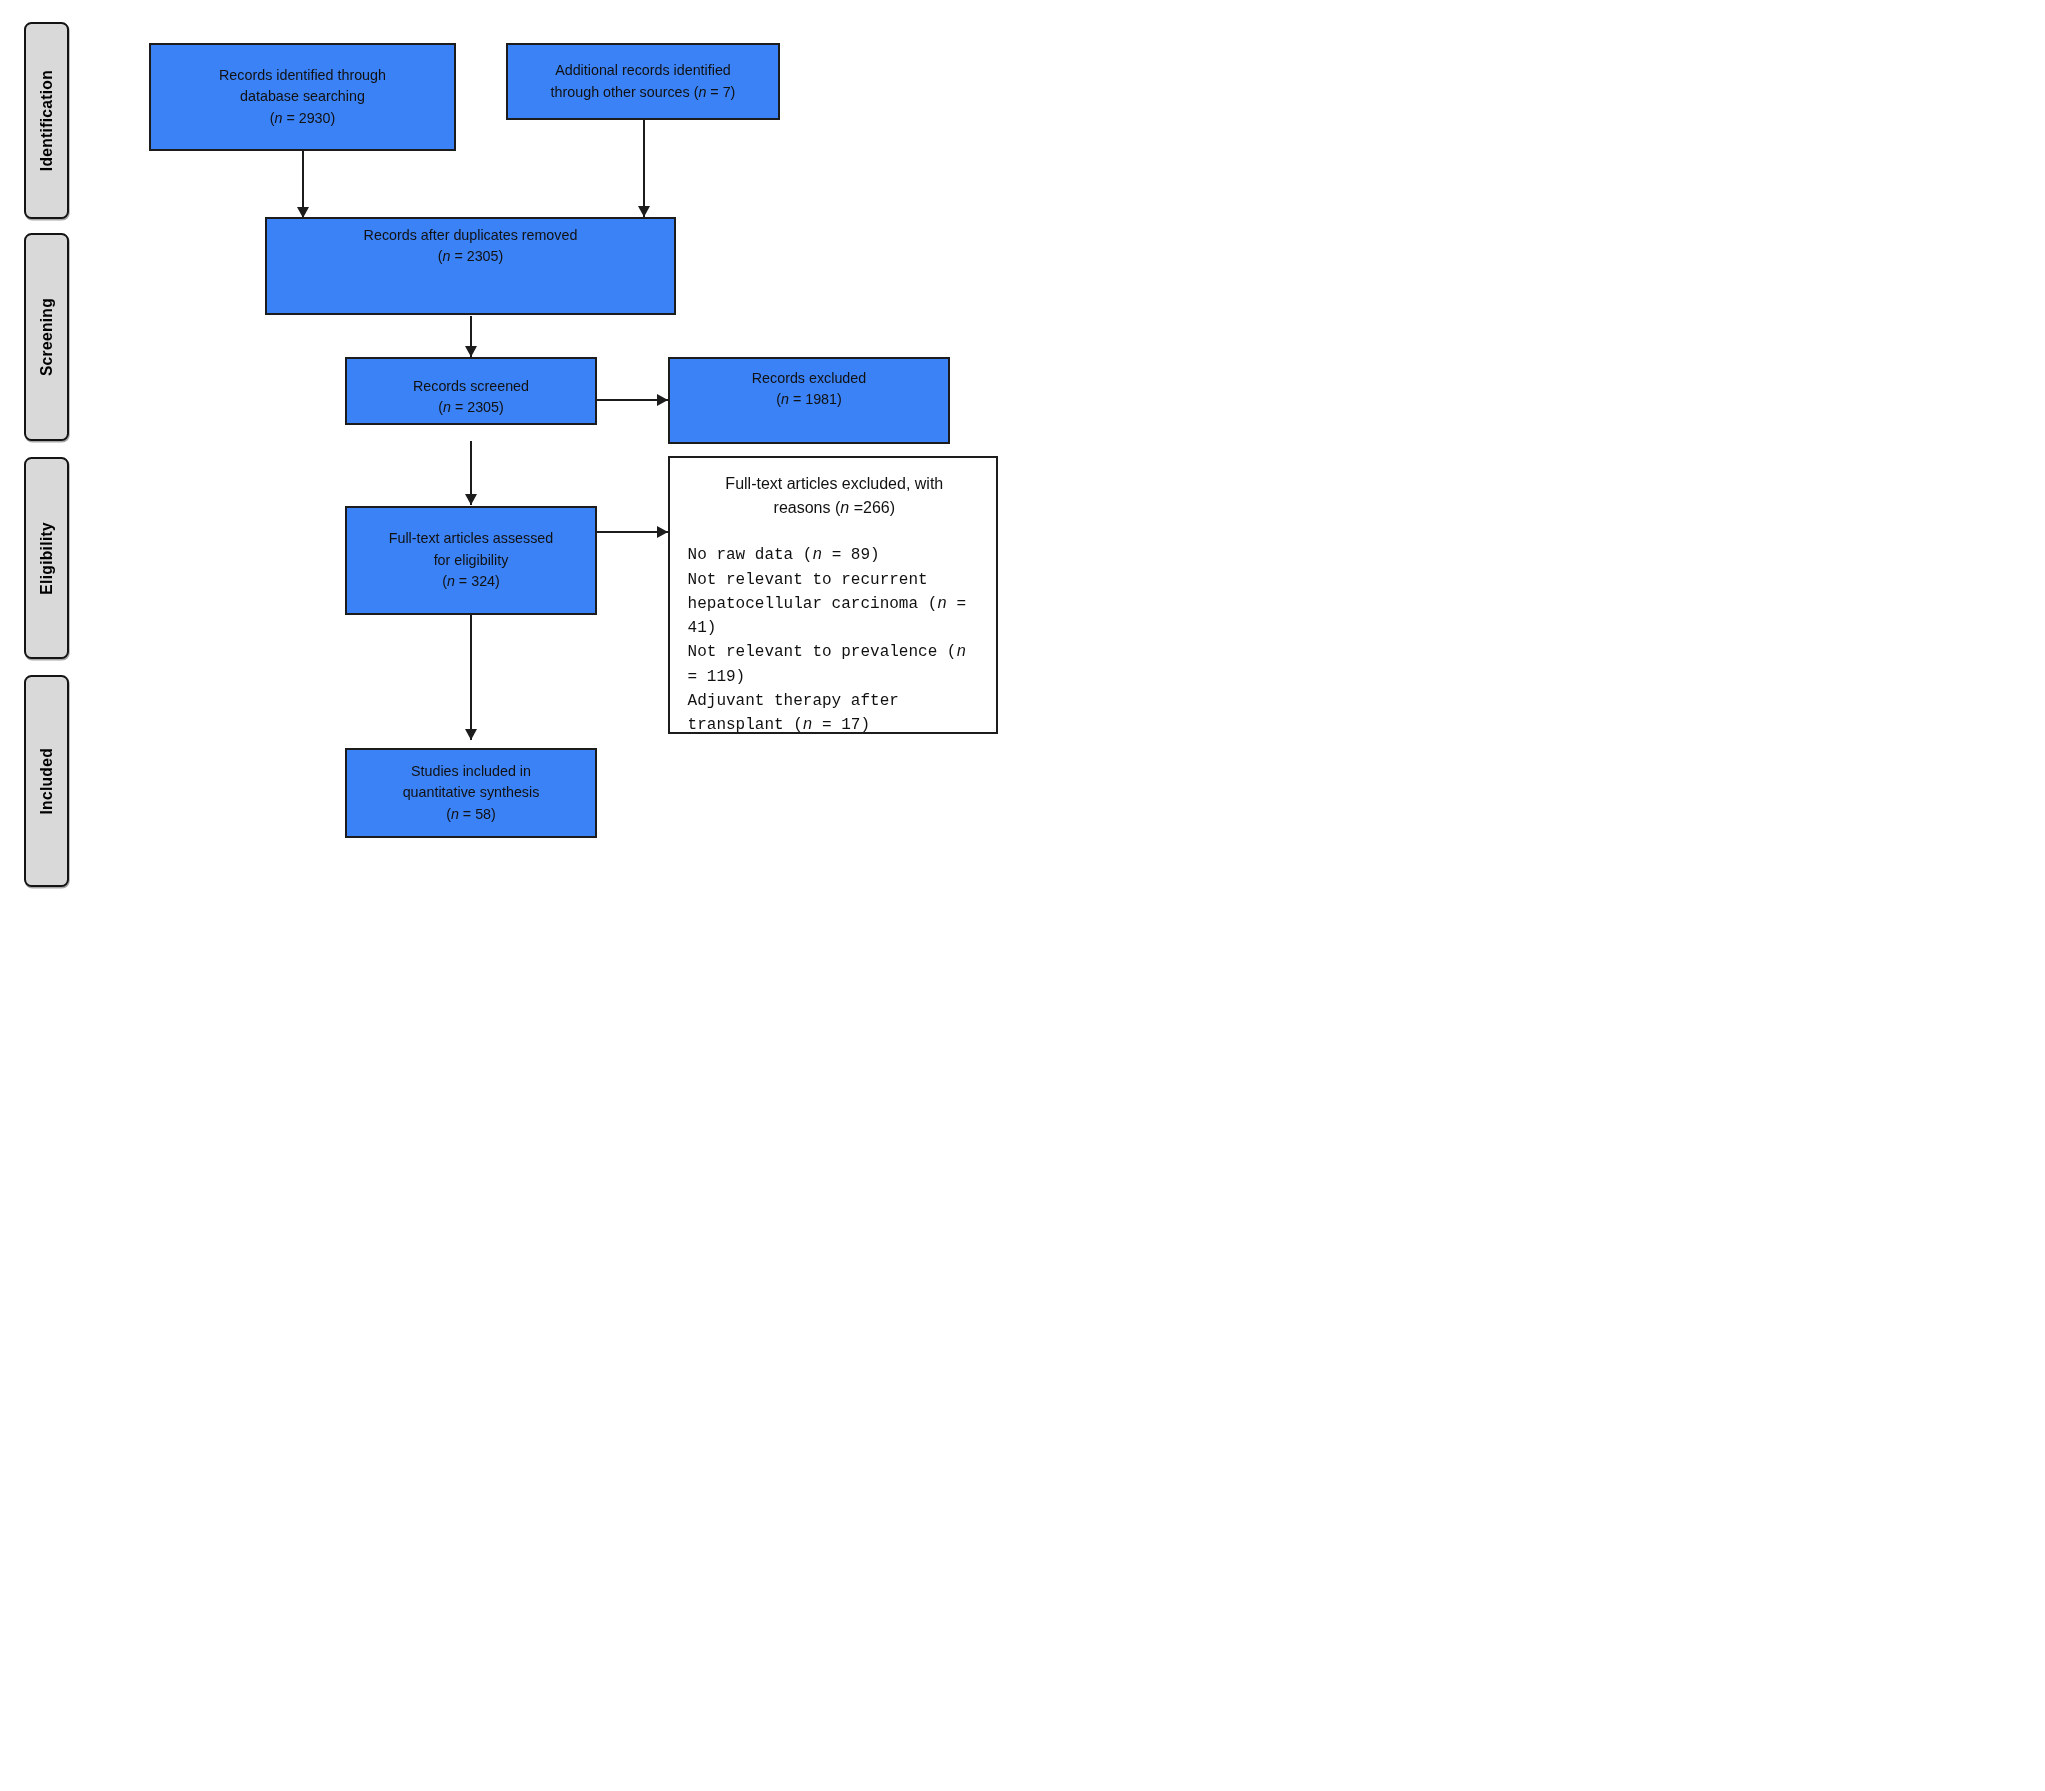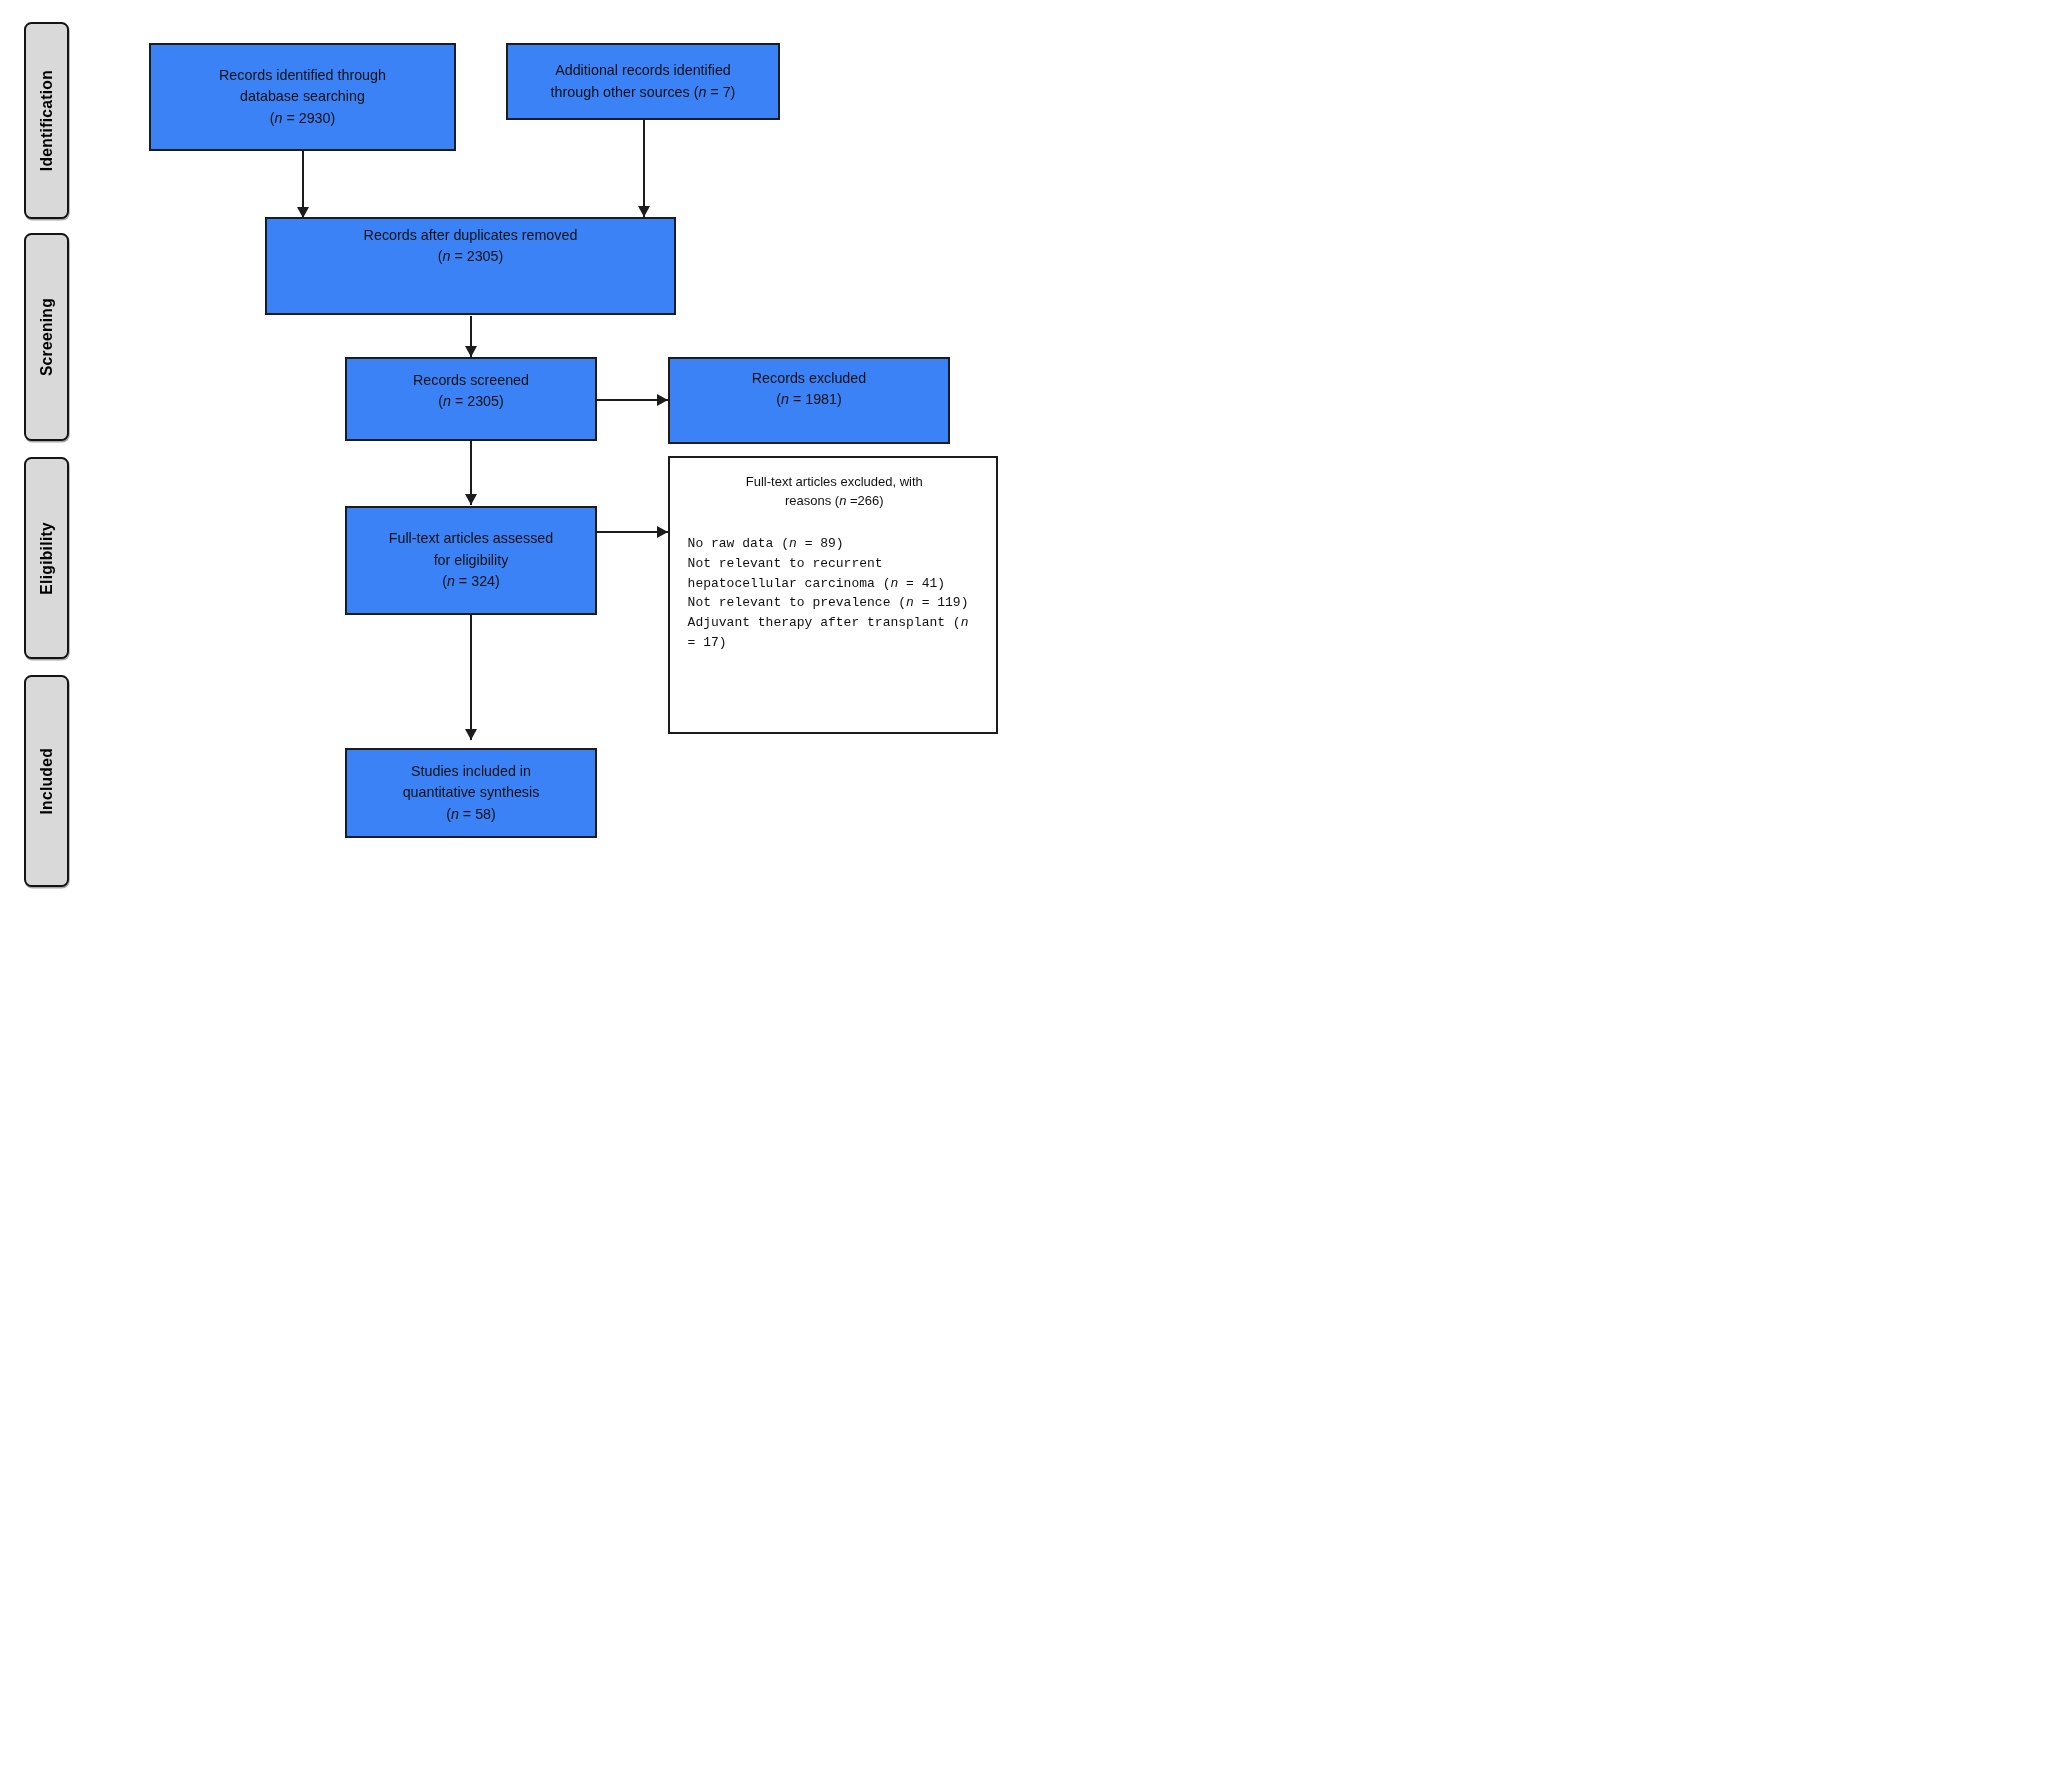--- a/index.html
+++ b/index.html
@@ -51,21 +51,21 @@
     padding: 5.4px 8.1px;
   }
   .fbox.top { align-items: flex-start; padding-top: 6px; }
 
   
   .fbox-g {
     position: absolute;
     background: #ffffff;
     border: 2px solid #1c1c1c;
     box-sizing: border-box;
-    font-size: 13px;
+    font-size: 16px;
     line-height: 1.52;
     padding: 13.6px 15px 8.1px 17.6px;
   }
   .fbox-g .g-title { text-align: center; }
   .fbox-g .g-body  { text-align: left; margin-top: 23px; font-family: Liberation Mono, monospace; }
 
   
   .arr-v {
     position: absolute;
     width: 2px;
@@ -123,21 +123,21 @@
   </div>
 
   <div class="fbox" style="left:506px;top:43px;width:274px;height:77px;">
     <span>Additional records identified<br>through other sources (<i>n</i> = 7)</span>
   </div>
 
   <div class="fbox top" style="left:265px;top:217px;width:411px;height:98px;">
     <span>Records after duplicates removed<br>(<i>n</i> = 2305)</span>
   </div>
 
-  <div class="fbox top" style="left:345px;top:357px;width:252px;height:84px;padding-top:11px;">
+  <div class="fbox top" style="left:345px;top:357px;width:252px;height:68px;padding-top:17px;">
     <span>Records screened<br>(<i>n</i> = 2305)</span>
   </div>
 
   <div class="fbox top" style="left:668px;top:357px;width:282px;height:87px;padding-top:9px;">
     <span>Records excluded<br>(<i>n</i> = 1981)</span>
   </div>
 
   <div class="fbox" style="left:345px;top:506px;width:252px;height:109px;">
     <span>Full-text articles assessed<br>for eligibility<br>(<i>n</i> = 324)</span>
   </div>

